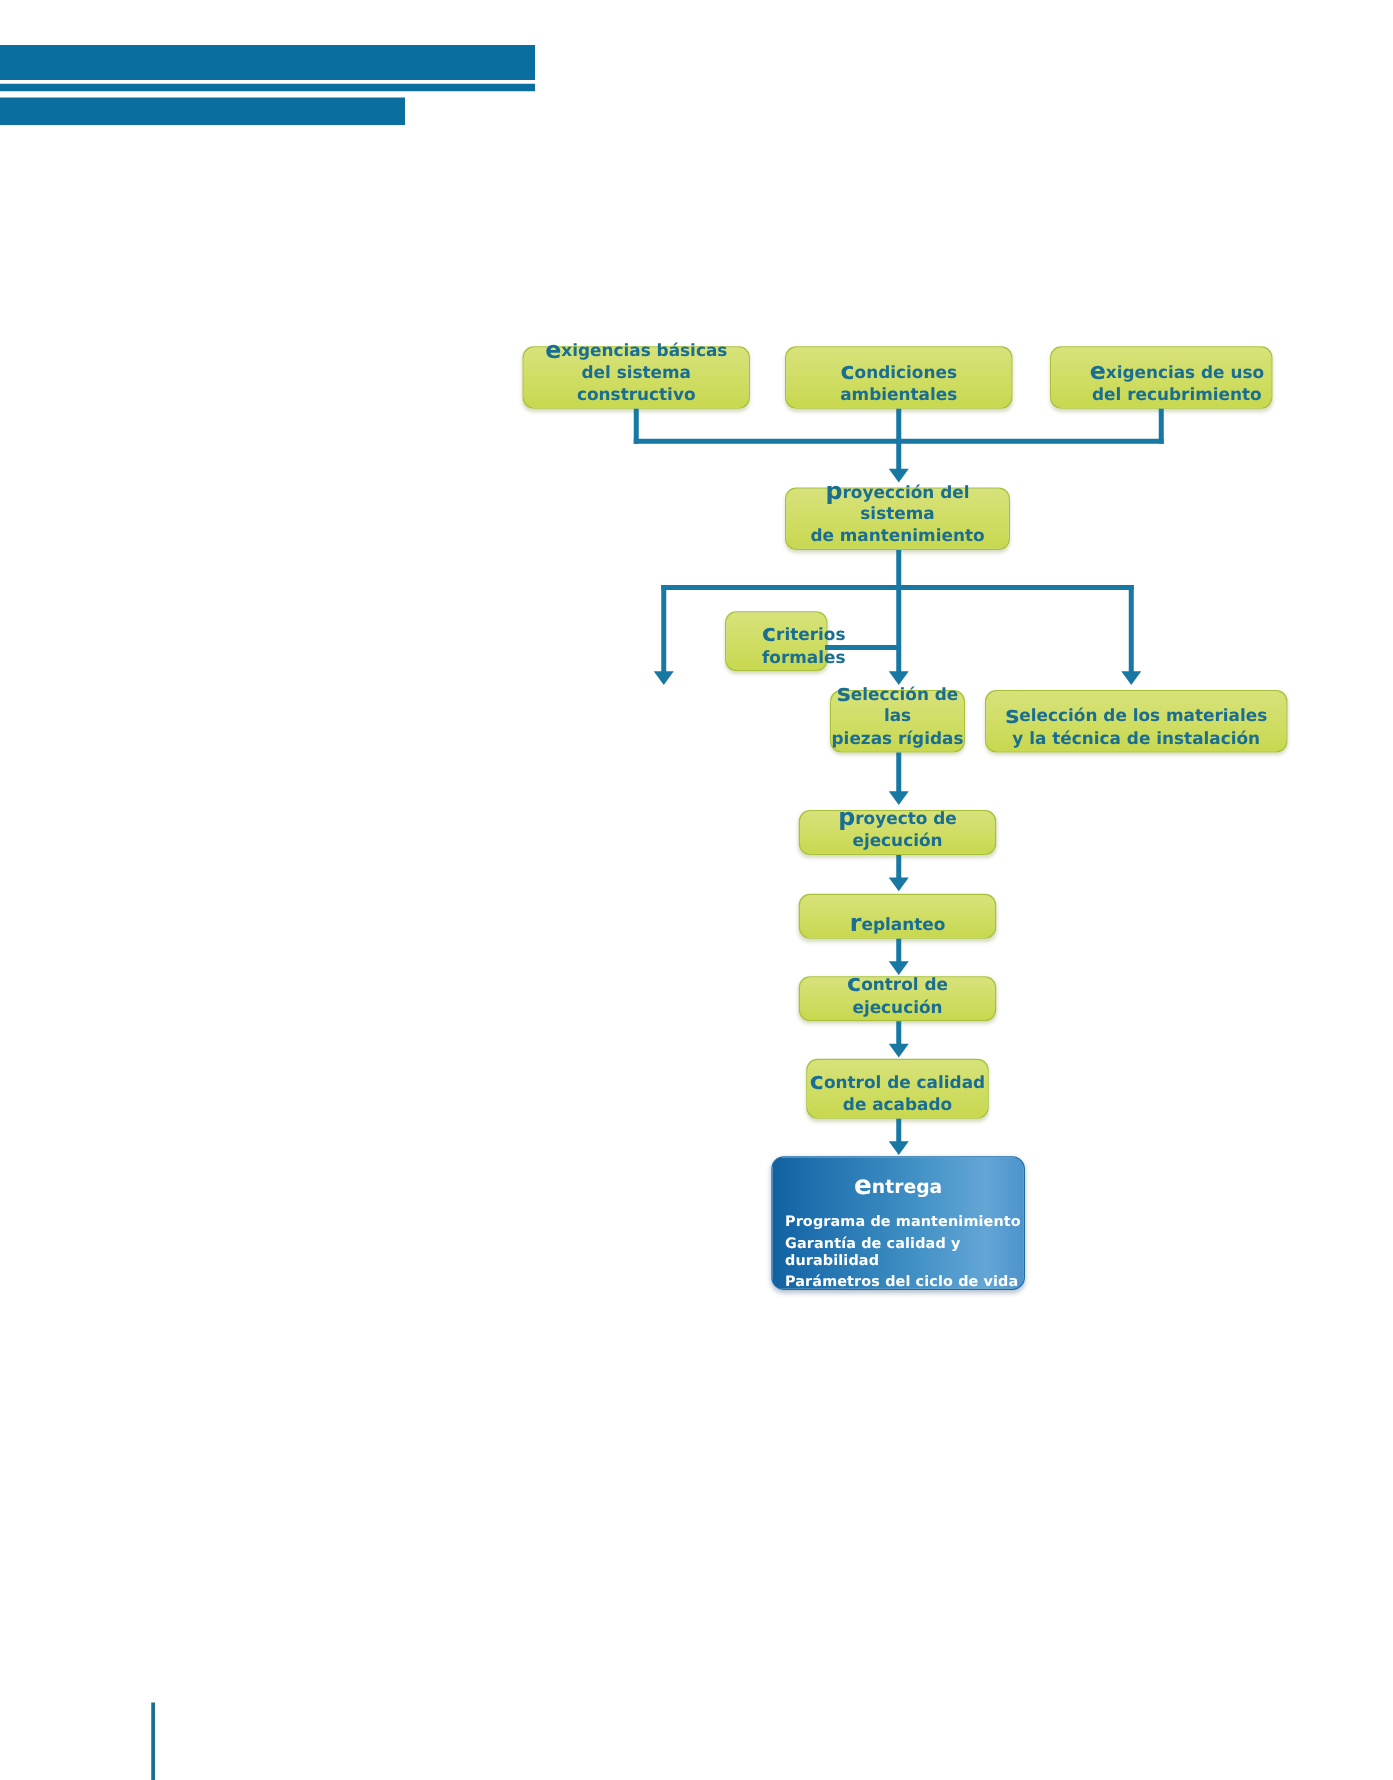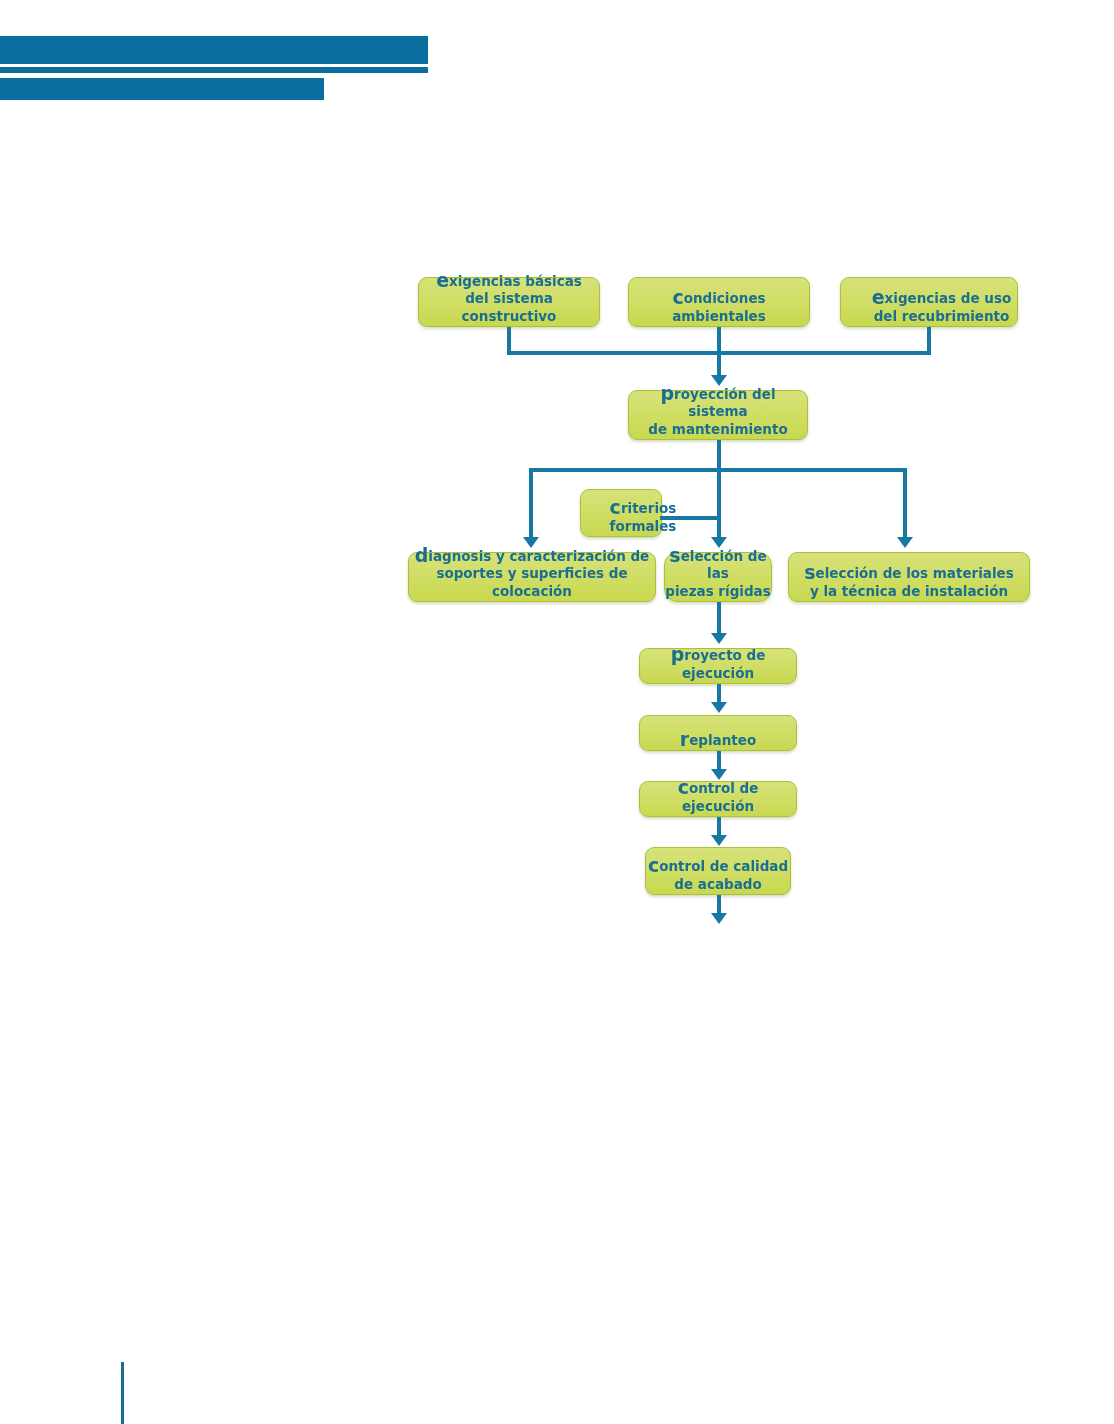--- a/index.html
+++ b/index.html
@@ -168,28 +168,22 @@
   <div class="arrow-head" style="left:711px; top:537px;"></div>
 
   <div class="node node-green" style="left:580px; top:489px; width:82px; height:48px;padding-left:44px;">
     <div>
       <span class="cap">c</span><span>riterios</span><br>
       <span>formales</span>
     </div>
   </div>
   <div class="conn conn-h" style="left:660px; top:516px; width:59px;"></div>
 
-  <div class="node node-green" style="left:408px; top:552px; width:248px; height:50px;">
-    <div>
-      <span class="cap">d</span><span>iagnosis y caracterización de</span><br>
-      <span>soportes y superficies de colocación</span>
-    </div>
-  </div>
-
-  <div class="node node-green" style="left:664px; top:552px; width:108px; height:50px;border-radius:13px;">
+
+  <div class="node node-green" style="left:664px; top:552px; width:108px; height:50px;">
     <div>
       <span class="cap">s</span><span>elección de las</span><br>
       <span>piezas rígidas</span>
     </div>
   </div>
 
   <div class="node node-green" style="left:788px; top:552px; width:242px; height:50px;">
     <div>
       <span class="cap">s</span><span>elección de los materiales</span><br>
       <span>y la técnica de instalación</span>
@@ -229,16 +223,24 @@
   <div class="node node-green" style="left:645px; top:847px; width:146px; height:48px;">
     <div>
       <span class="cap">c</span><span>ontrol de calidad</span><br>
       <span>de acabado</span>
     </div>
   </div>
 
   <div class="conn conn-v" style="left:717px; top:895px; height:22px;"></div>
   <div class="arrow-head" style="left:711px; top:913px;"></div>
 
+  <div class="node-blue" style="position:absolute; left:617px; top:925px; width:201px; height:96px;">
+    <div id="entrega-title">
+      <span class="cap">e</span><span>ntrega</span>
+    </div>
+    <div class="entrega-line">Programa de mantenimiento</div>
+    <div class="entrega-line">Garantía de calidad y durabilidad</div>
+    <div class="entrega-line">Parámetros del ciclo de vida</div>
+  </div>
 
 </div>
 
 <div id="footer-rule"></div>
 
 </body></html>

